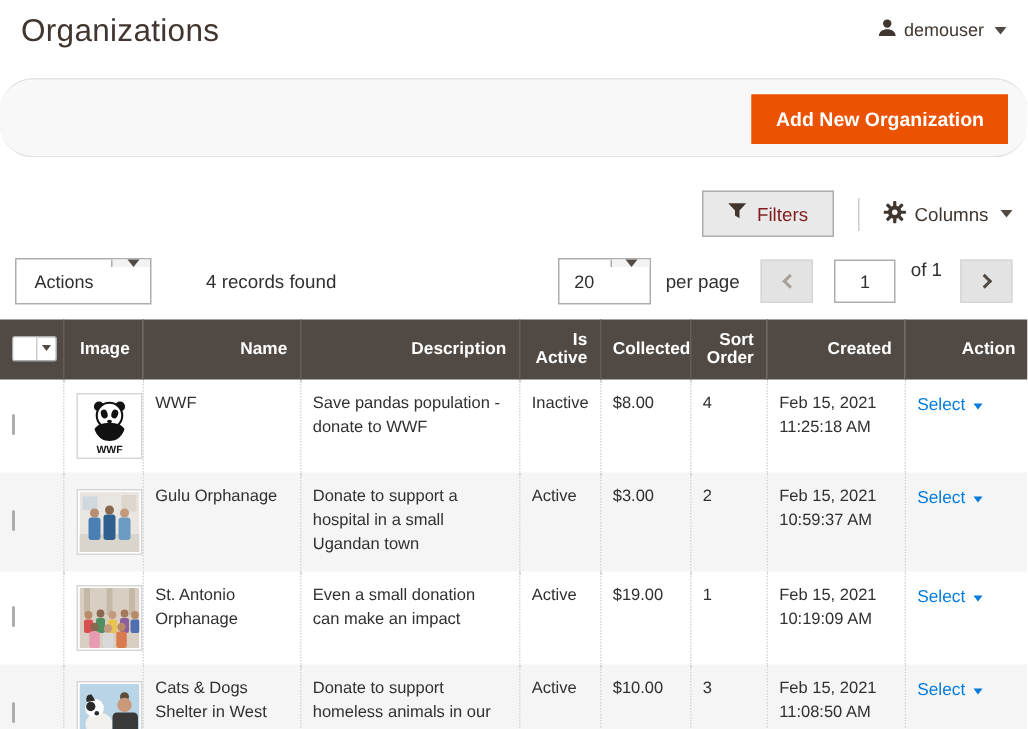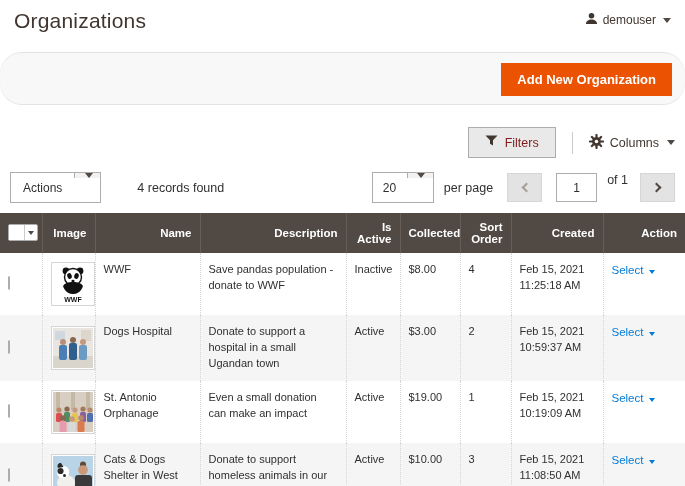--- a/index.html
+++ b/index.html
@@ -287,21 +287,21 @@
                 <rect y="28" width="40" height="12" fill="#d9d4cc"></rect>
                 <circle cx="10" cy="14" r="3" fill="#b98e74"></circle>
                 <rect x="6" y="17" width="8" height="15" rx="2" fill="#4a7fb5"></rect>
                 <circle cx="20" cy="12" r="3" fill="#8a6750"></circle>
                 <rect x="16" y="15" width="8" height="17" rx="2" fill="#2f5f8f"></rect>
                 <circle cx="30" cy="14" r="3" fill="#c49a7e"></circle>
                 <rect x="26" y="17" width="8" height="15" rx="2" fill="#6b9bc3"></rect>
               </svg>
             </span>
           </td>
-      <td>Dogs Hospital</td>
+      <td>Gulu Orphanage</td>
       <td>Donate to support a hospital in a small Ugandan town</td>
       <td>Active</td>
       <td>$3.00</td>
       <td>2</td>
       <td>
         <span class="created-date">Feb 15, 2021</span>
         <span class="created-time">10:59:37 AM</span>
       </td>
       <td>
         <a class="select-link">Select</a>

